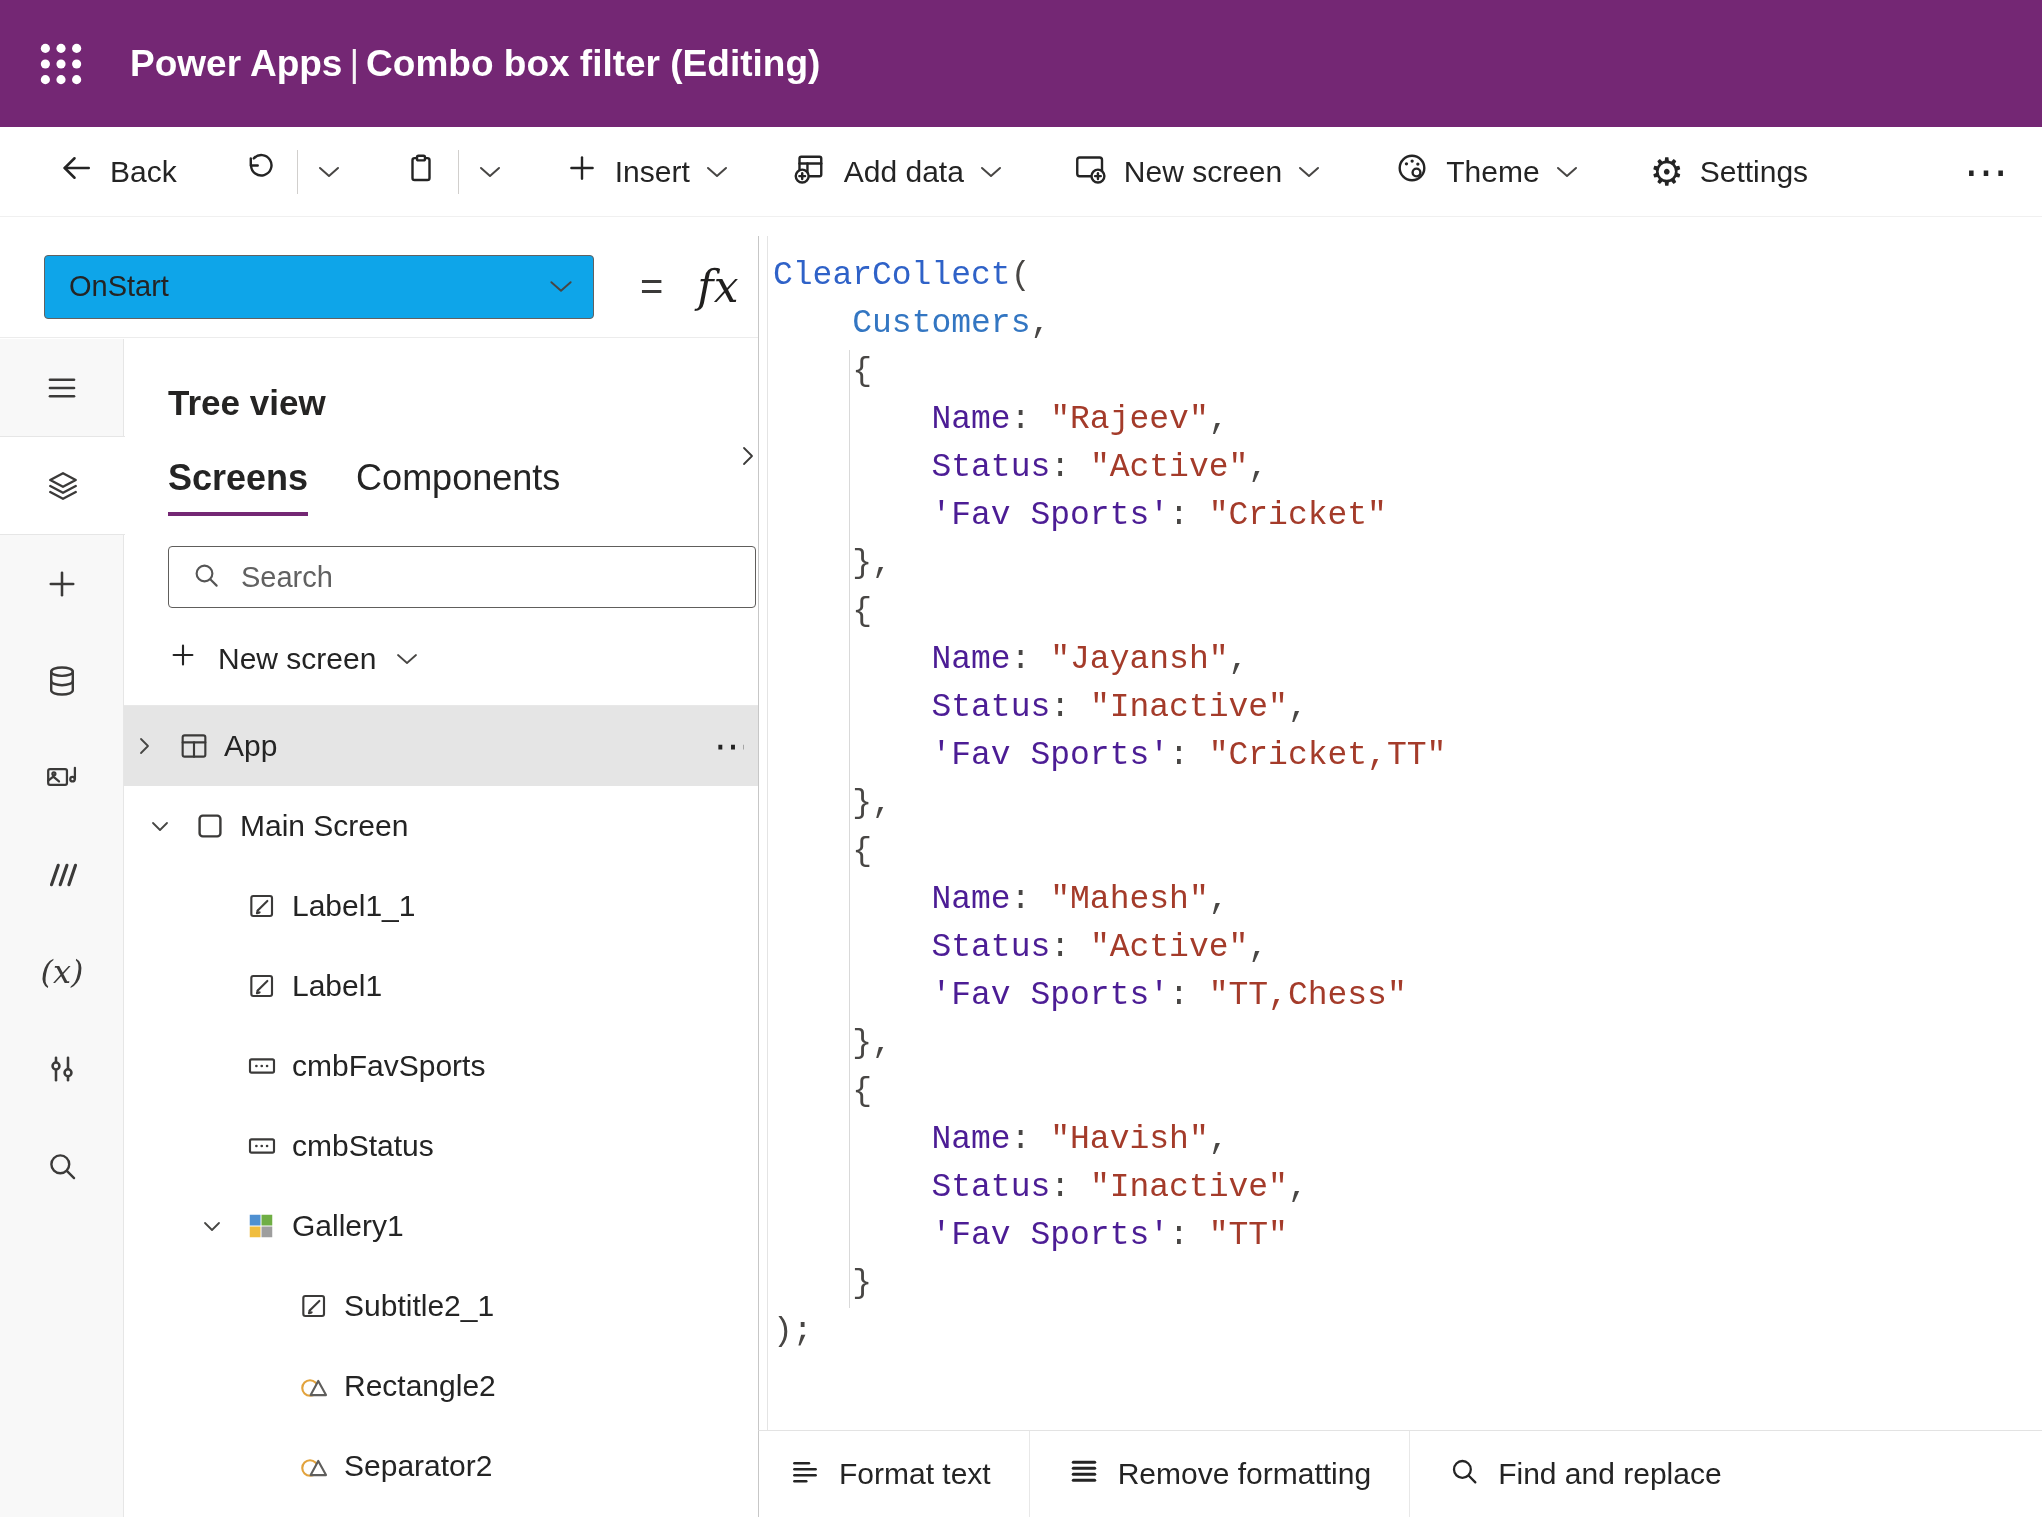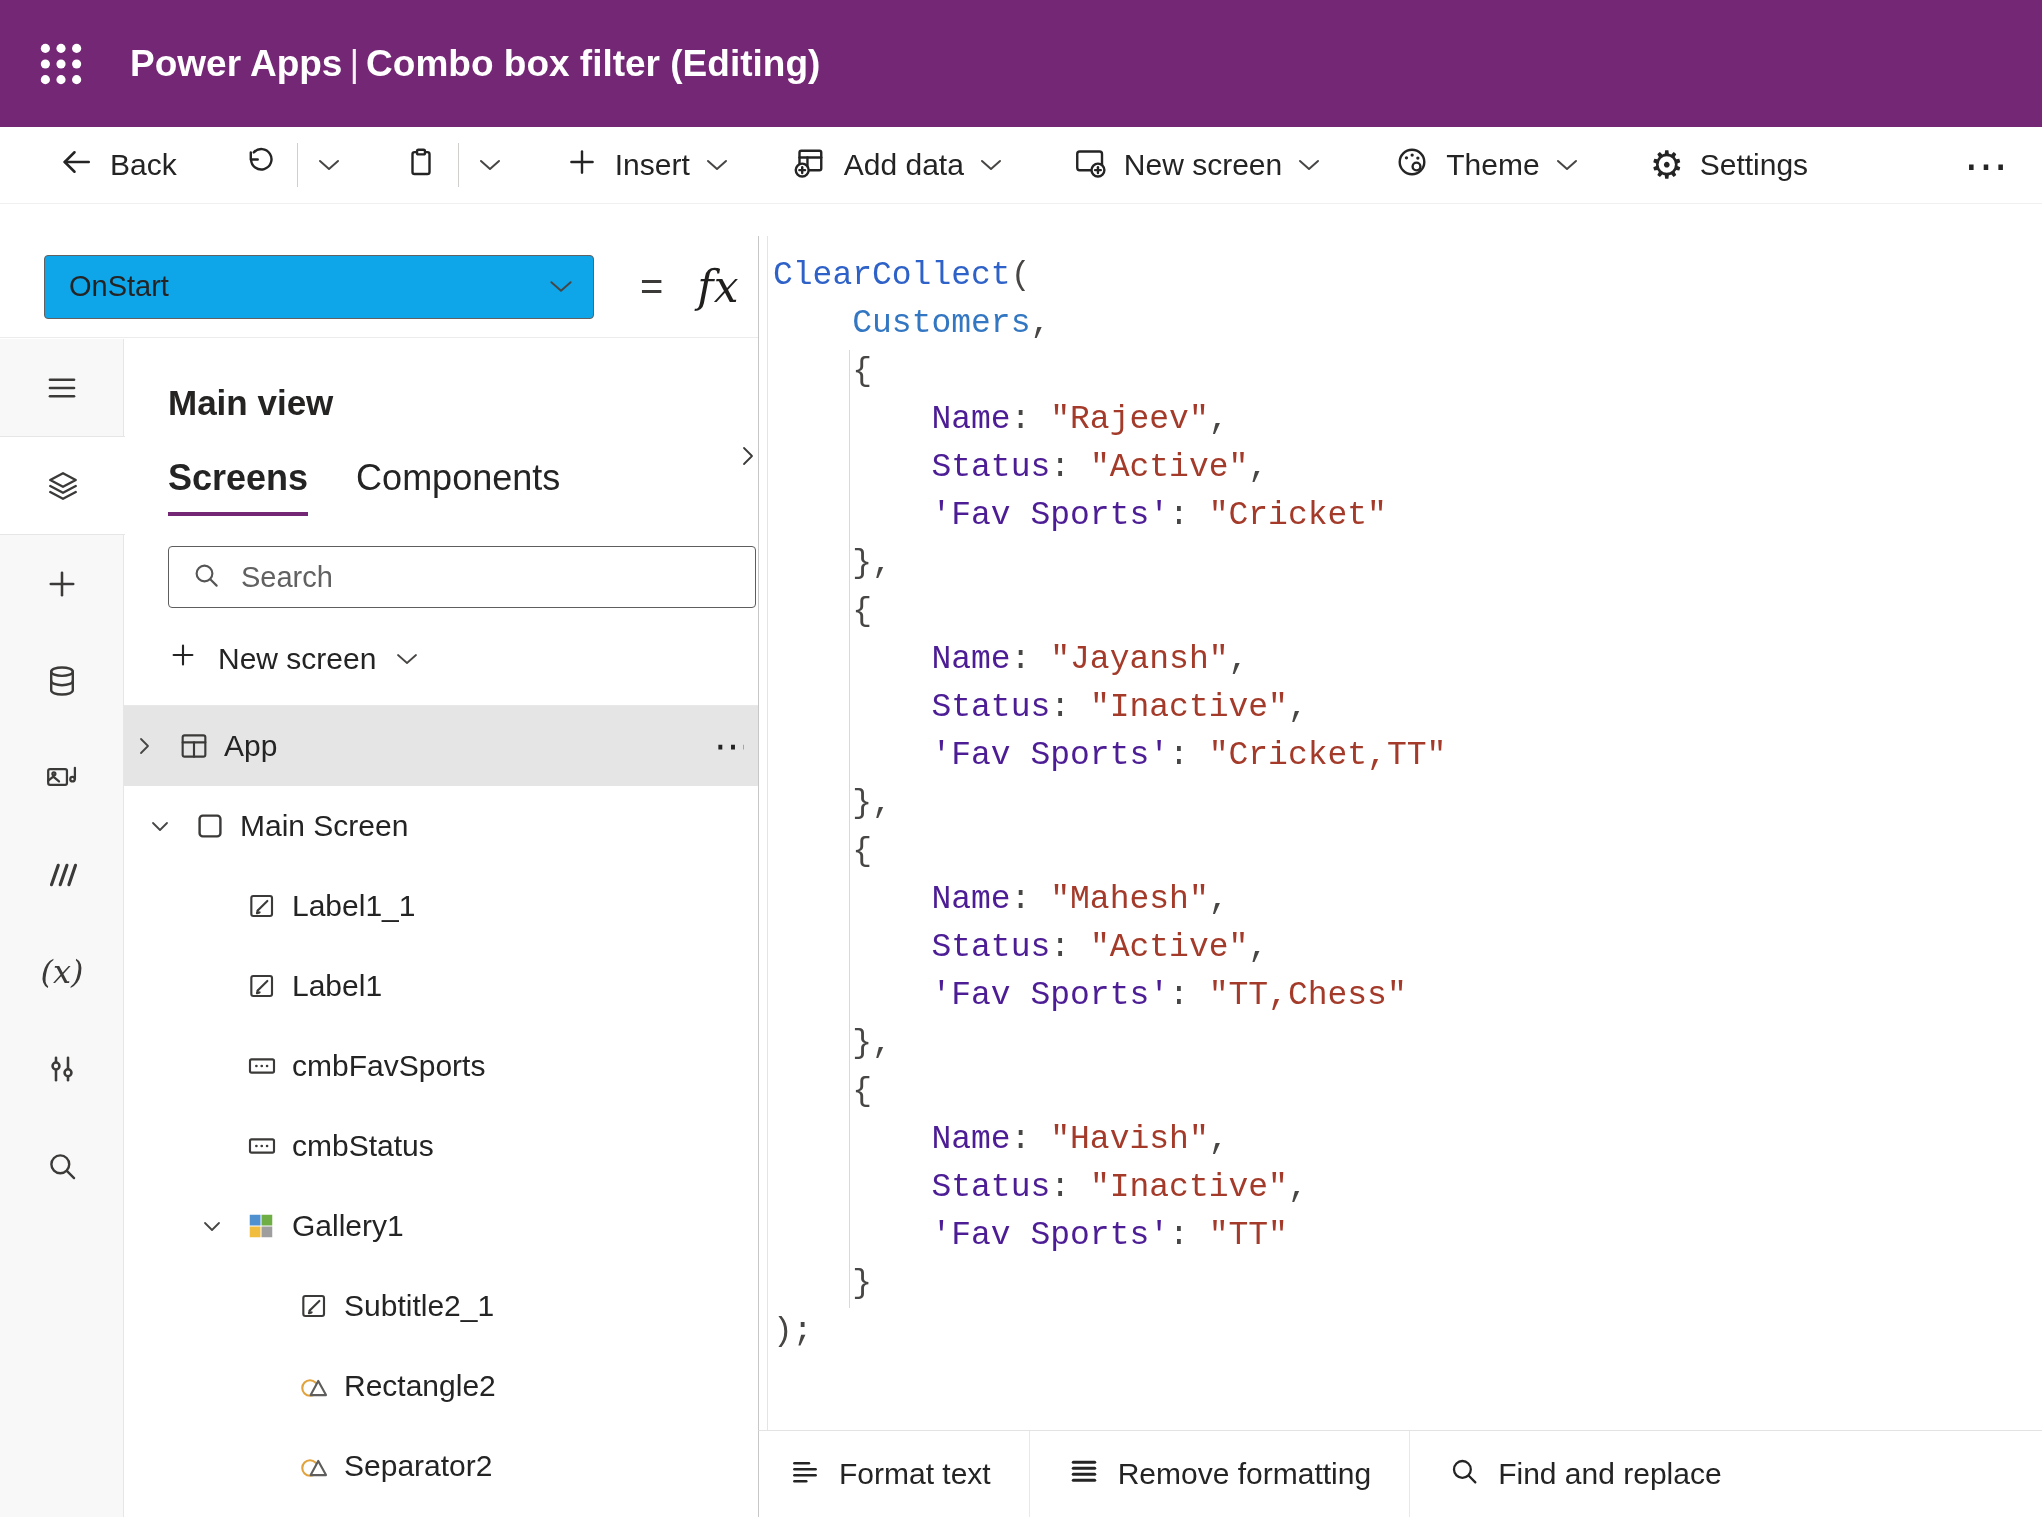--- a/index.html
+++ b/index.html
@@ -9,21 +9,21 @@
   
   .app-header{position:absolute;top:0;left:0;right:0;height:127px;background:#742774;
               display:flex;align-items:center;}
   .waffle{margin-left:34px;width:54px;height:54px;display:flex;align-items:center;
           justify-content:center;cursor:pointer;}
   .header-title{margin-left:42px;display:flex;align-items:center;gap:7px;color:#fff;
                 font-size:37px;font-weight:700;}
   .header-sep{font-weight:400;opacity:.95;}
 
   
-  .toolbar{position:absolute;top:127px;left:0;right:0;height:77px;background:#fff;
+  .toolbar{position:absolute;top:127px;left:0;right:0;height:90px;background:#fff;
            display:flex;align-items:center;font-size:30px;border-bottom:1px solid #f0f0f0;
            box-sizing:border-box;white-space:nowrap;}
   .tb-group{display:flex;align-items:center;}
   .tb-btn{display:flex;align-items:center;gap:16px;cursor:pointer;color:#242424;}
   .tb-sep{width:1px;height:44px;background:#d1cfcd;margin:0 20px;}
   .tb-chev{display:flex;align-items:center;color:#484644;}
   .g-back{margin-left:58px}.g-undo{margin-left:66px}.g-paste{margin-left:64px}
   .g-insert{margin-left:64px}.g-adddata{margin-left:64px}.g-newscreen{margin-left:70px}
   .g-theme{margin-left:74px}.g-settings{margin-left:72px}
   .g-more{margin-left:auto;margin-right:34px;font-size:44px;cursor:pointer;color:#242424;}
@@ -342,21 +342,21 @@
           <svg width="34" height="34" viewBox="0 0 24 24" fill="none" stroke="currentColor" stroke-linecap="round" stroke-linejoin="round" stroke-width="1.7">
             <circle cx="10.8" cy="10.8" r="6.3"></circle>
             <path d="M15.6 15.6 20.5 20.5"></path>
           </svg>
         </span>
       </div>
     </div>
 
   <div class="tree-panel">
     <div class="tree-head">
-      <span>Main view</span>
+      <span>Tree view</span>
       <span class="tree-collapse">
         <svg width="24" height="26" viewBox="0 0 24 24" fill="none" stroke="currentColor" stroke-width="1.8" stroke-linecap="round" stroke-linejoin="round">
             <polyline points="8,4 16,12 8,20"></polyline>
           </svg>
       </span>
     </div>
     <div class="tree-tabs">
       <div class="tab active">Screens</div>
       <div class="tab">Components</div>
     </div>

